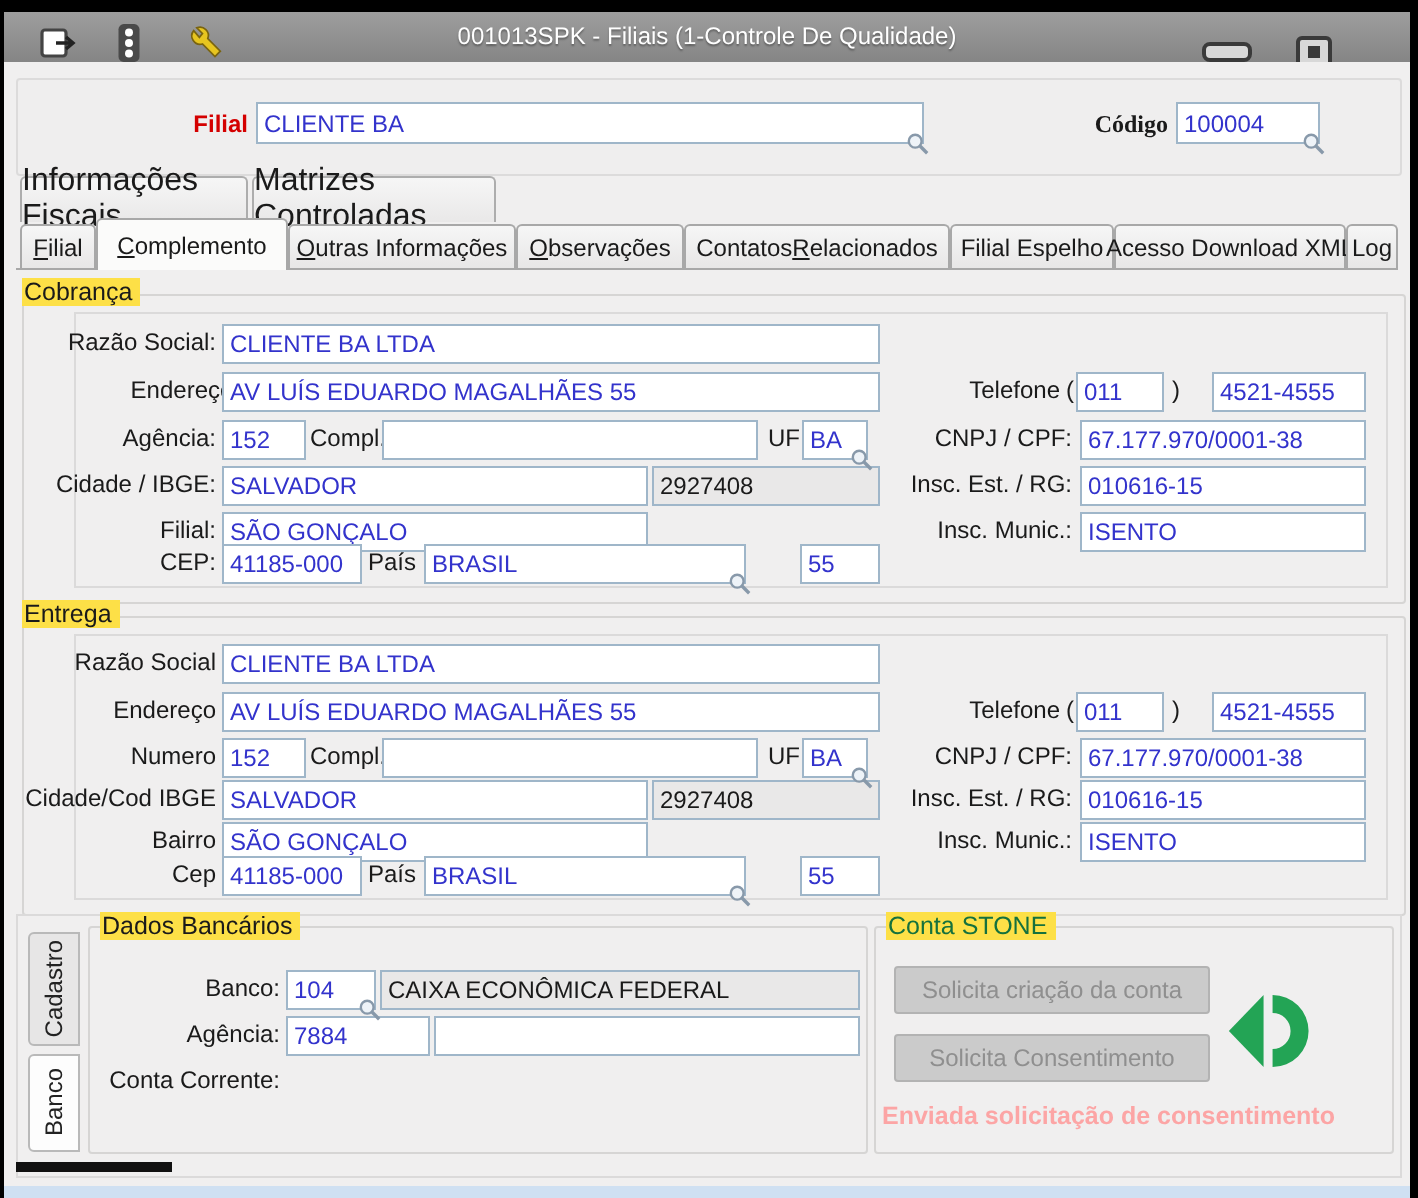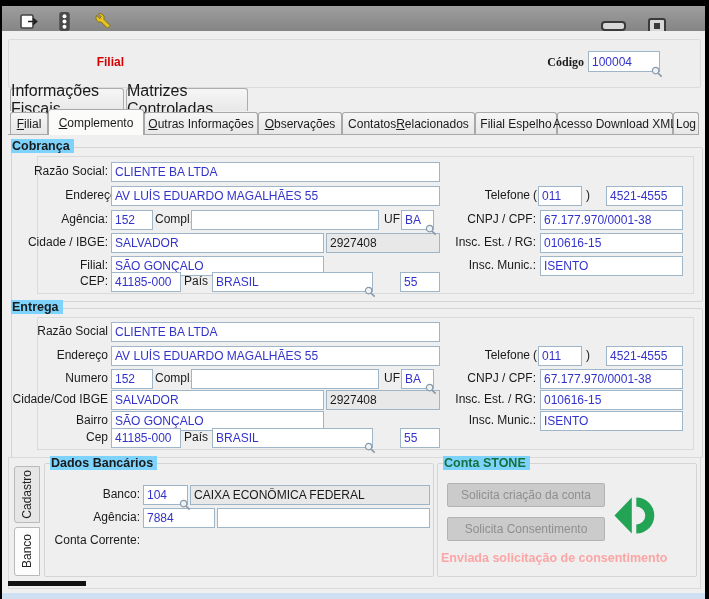--- a/index.html
+++ b/index.html
@@ -27,21 +27,21 @@
   .mag{position:absolute;right:-3px;bottom:-6px;width:12px;height:12px;z-index:4;cursor:pointer;}
   .ttab{position:absolute;top:88px;height:23px;box-sizing:border-box;border:1px solid #adadad;
         border-bottom:none;border-radius:3px 3px 0 0;background:linear-gradient(#f6f6f6,#e9e8e8);
         font-size:16px;color:#1a1a1a;display:flex;align-items:center;justify-content:center;cursor:pointer;}
   .tab{position:absolute;top:112px;height:23px;box-sizing:border-box;border:1px solid #a8a8a8;
        border-bottom:none;border-radius:3px 3px 0 0;background:linear-gradient(#f6f6f6,#e7e6e6);
        font-size:12px;color:#1a1a1a;display:flex;align-items:center;justify-content:center;cursor:pointer;white-space:nowrap;}
   .tab.active{top:109px;height:26px;background:#fbfbfa;z-index:5;}
   .tabline{position:absolute;left:8px;top:134px;width:691px;height:1px;background:#a8a8a8;z-index:1;}
   .gbox{position:absolute;border:1px solid #d6d5d4;border-radius:2px;}
-  .gtitle{position:absolute;font-size:12.5px;font-weight:bold;color:#1a1a1a;background:#7dd3fc;
+  .gtitle{position:absolute;font-size:12.5px;font-weight:normal;color:#1a1a1a;background:#fde047;
           padding:0 4px 0 1px;white-space:nowrap;z-index:3;}
   .gtitle.green{color:#15713d;}
   .bevel{position:absolute;border:1px solid #dbdada;}
   .paren{position:absolute;font-size:12px;color:#1a1a1a;}
   .vtab{position:absolute;left:14px;width:26px;box-sizing:border-box;border:1px solid #b9b9b9;
         border-radius:3px 0 0 3px;background:#e7e6e6;display:flex;align-items:center;
         justify-content:center;cursor:pointer;}
   .vtab.active{background:#fdfdfd;}
   .vtab span{writing-mode:vertical-rl;transform:rotate(180deg);font-size:12px;color:#222;}
   .dbtn{position:absolute;box-sizing:border-box;background:#cbcbcb;border:1px solid #b3b3b3;
@@ -68,31 +68,39 @@
         <circle cx="6" cy="5" r="1.9" fill="#fff"></circle>
           <circle cx="6" cy="10" r="1.9" fill="#fff"></circle>
           <circle cx="6" cy="15" r="1.9" fill="#fff"></circle>
       </svg>
     </span>
     <span class="tb-ic" style="left:92px;top:6px">
       <svg viewBox="0 0 20 20" width="19" height="19">
         <path d="M3 3.5 a4.4 4.4 0 0 0 4.6 7 l6.6 6.6 2.8-2.8 -6.6-6.6 A4.4 4.4 0 0 0 4.6 2 L7.6 5 6 7 Z" fill="#e7c520" stroke="#7a6410" stroke-width="0.9"></path>
       </svg>
     </span>
+    <span class="tb-title">001013SPK - Filiais (1-Controle De Qualidade)</span>
     <span class="winbtn" style="left:599px;top:15px;width:25px;height:10px;border-radius:4px"></span>
     <span class="winbtn" style="left:646px;top:12px;width:18px;height:16px;border-radius:3px">
       <span style="position:absolute;left:4px;top:3px;width:6px;height:6px;background:#3a3a3a"></span>
     </span>
   </div>
 
   <div class="formbody"></div>
   <div class="bstrip"></div>
 
   <div class="hpanel"></div>
   <span class="lab red" style="left:58px;top:55px;width:66px">Filial</span>
+  <span class="fw" style="left:128px;top:51px;width:334px;height:21px">
+    <input class="tf" value="CLIENTE BA" style="">
+    <svg class="mag" viewBox="0 0 12 12">
+      <circle cx="4.6" cy="4.6" r="3.2" fill="#eef3f8" stroke="#8899aa" stroke-width="1.2"></circle>
+      <line x1="7" y1="7" x2="10.6" y2="10.6" stroke="#8899aa" stroke-width="1.7"></line>
+    </svg>
+  </span>
   <span class="lab bold" style="left:524px;top:55px;width:60px">Código</span>
   <span class="fw" style="left:588px;top:51px;width:72px;height:21px">
     <input class="tf" value="100004" style="">
     <svg class="mag" viewBox="0 0 12 12">
       <circle cx="4.6" cy="4.6" r="3.2" fill="#eef3f8" stroke="#8899aa" stroke-width="1.2"></circle>
       <line x1="7" y1="7" x2="10.6" y2="10.6" stroke="#8899aa" stroke-width="1.7"></line>
     </svg>
   </span>
 
   <div class="ttab" style="left:10px;width:114px">Informações Fiscais</div>

